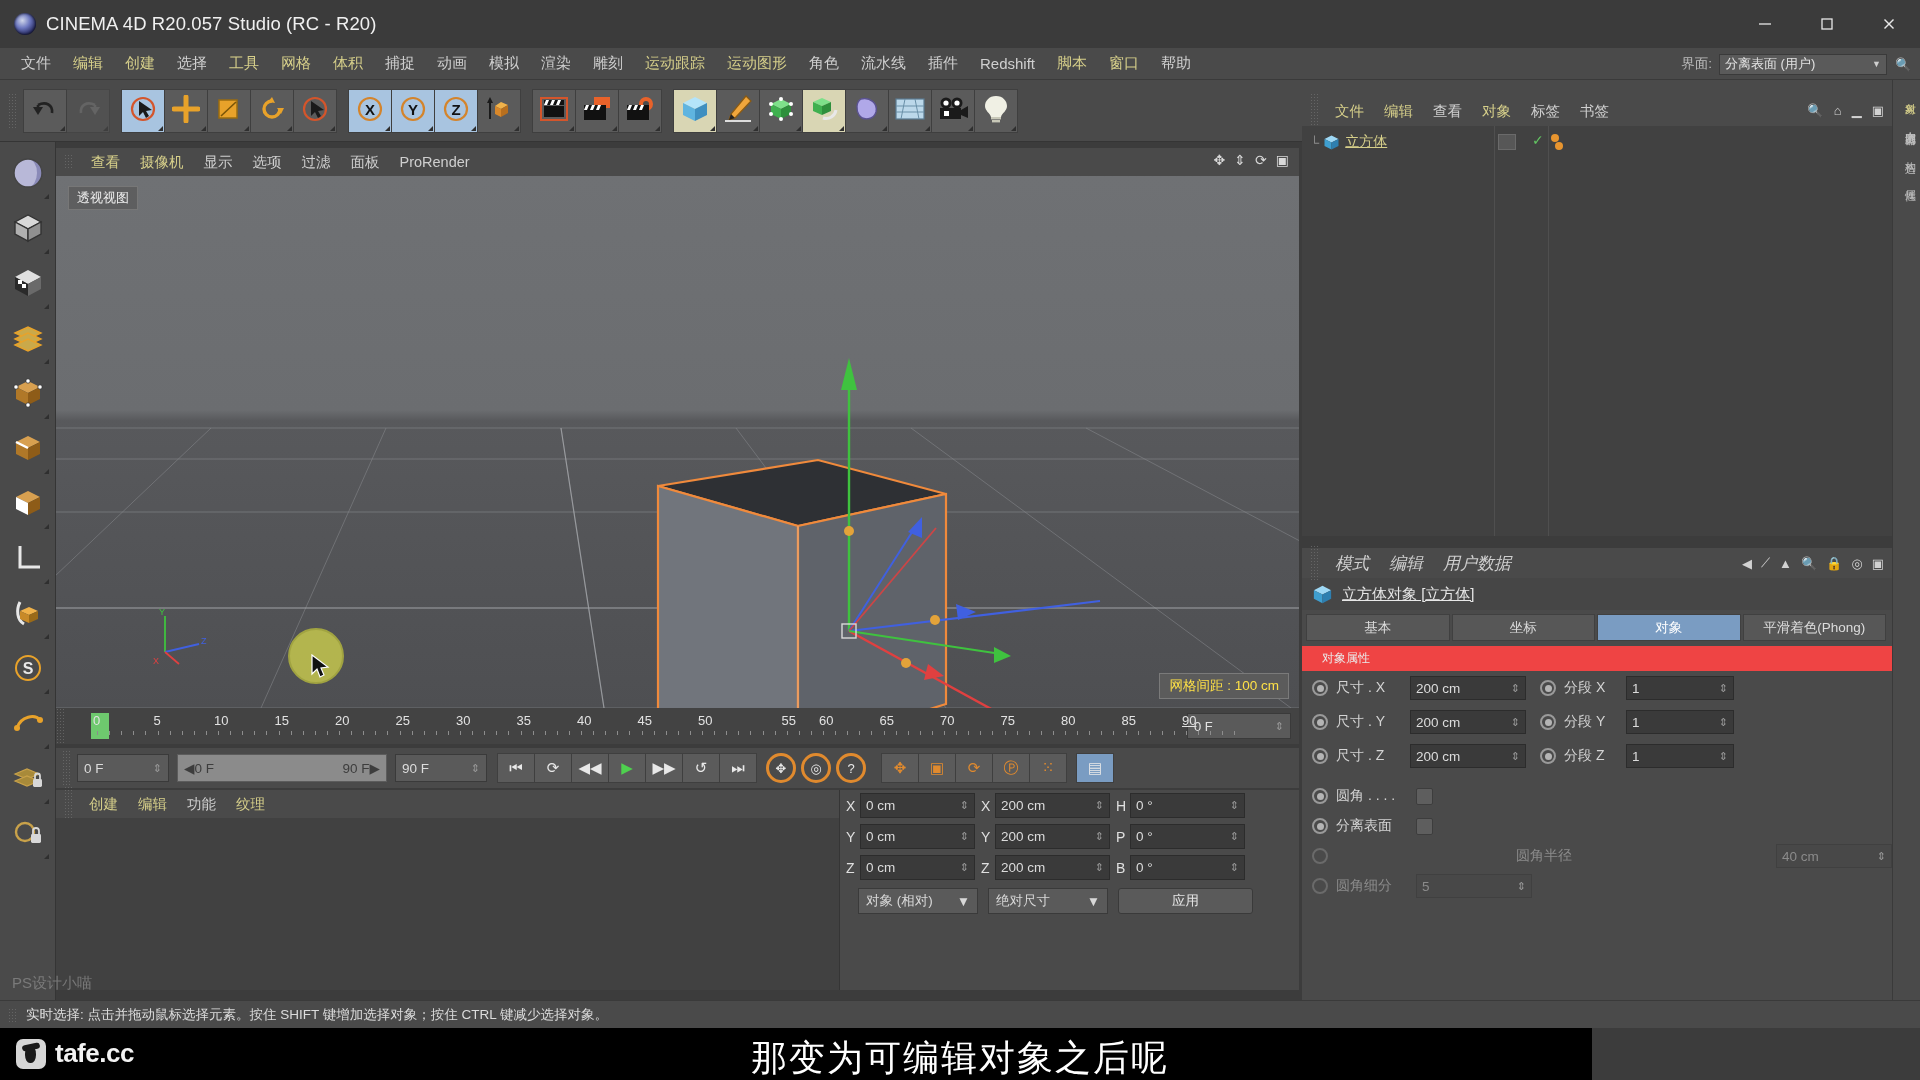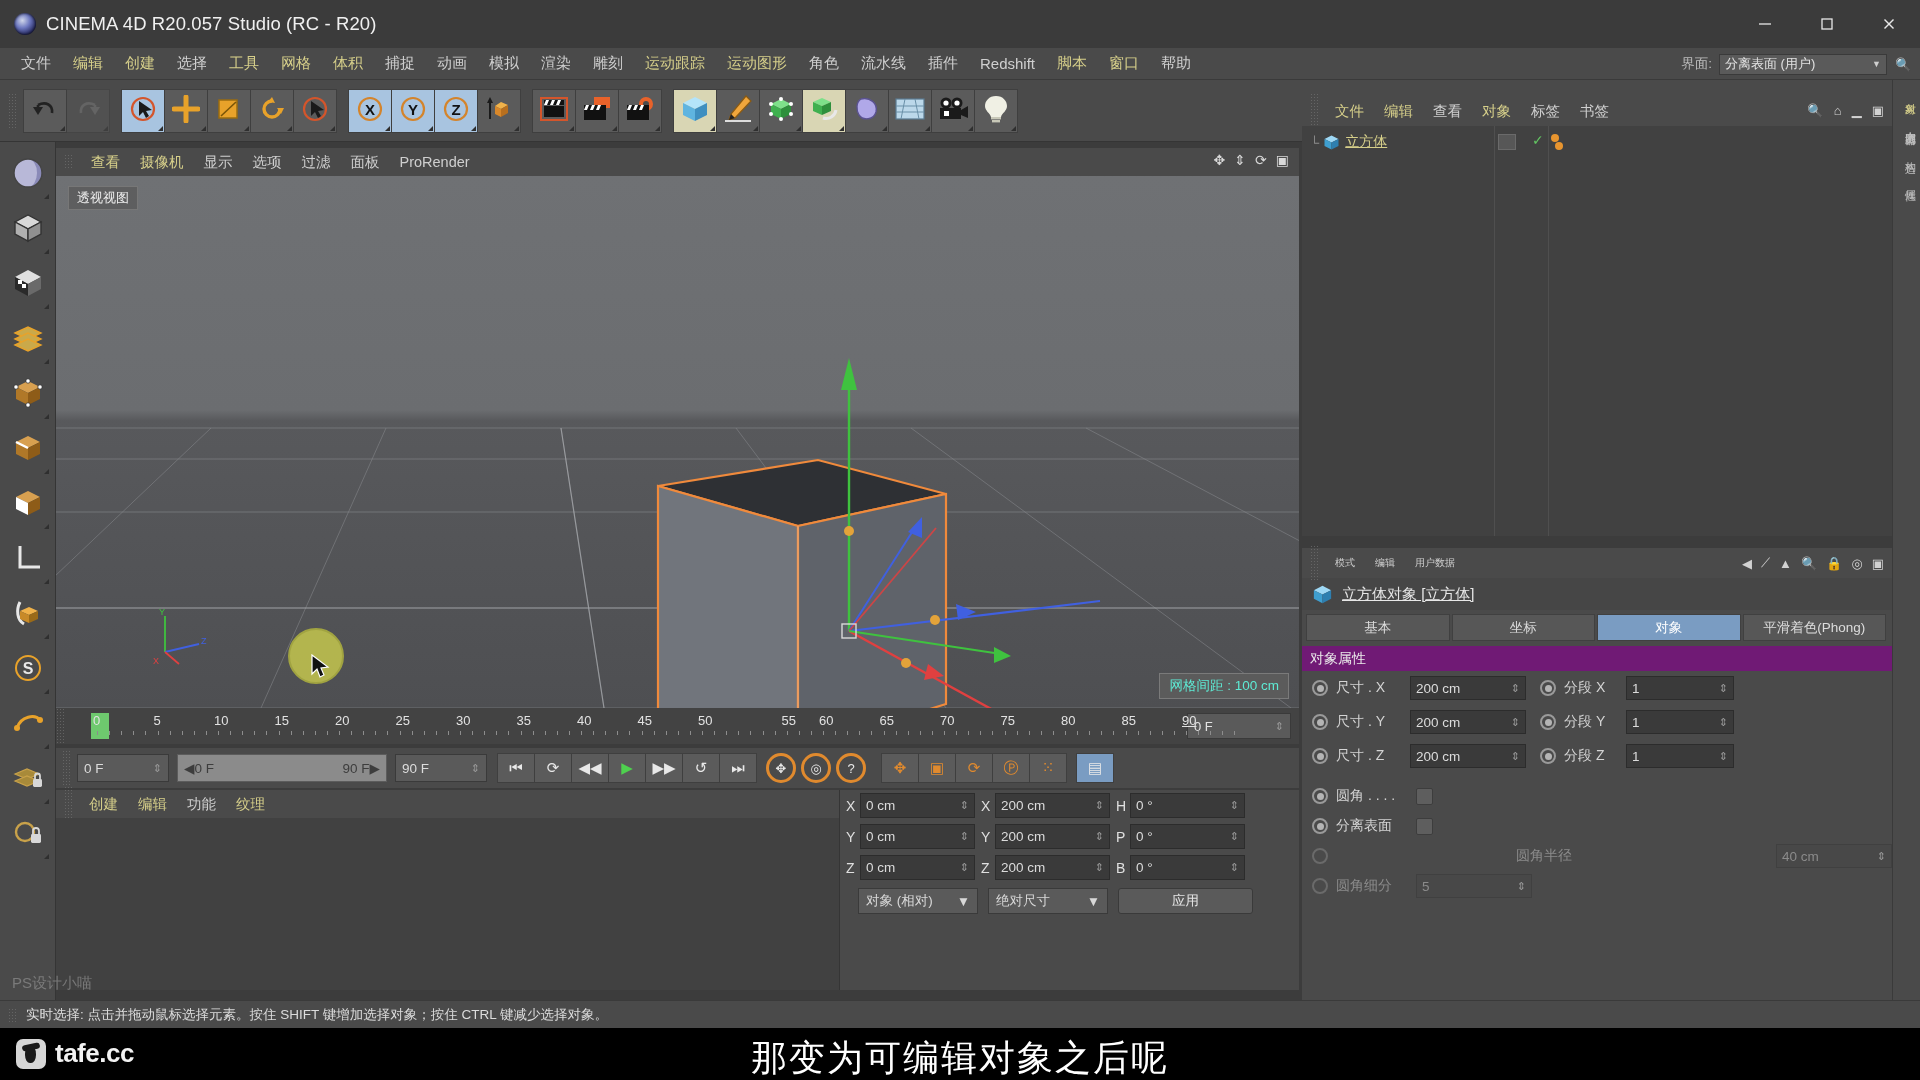--- a/index.html
+++ b/index.html
@@ -93,21 +93,21 @@
     position:absolute; left:0; top:28px; width:1243px; height:532px;
     background: linear-gradient(#6f7174 0%, #6b6d70 44%, #58595c 46%, #4e4f52 100%);
     overflow:hidden;
   }
   .vp-label {
     position:absolute; left:12px; top:10px; background:#555a; border:1px solid #777;
     color:#ededed; font-size:13px; padding:2px 8px;
   }
   .vp-grid-info {
     position:absolute; right:10px; bottom:9px; background:#5b5b5b; border:1px solid #7a7a7a;
-    color:#5eead4; font-size:13.5px; padding:3px 9px;
+    color:#fde047; font-size:13.5px; padding:3px 9px;
   }
   .vp-axis { position:absolute; left:95px; bottom:42px; width:60px; height:60px; }
 
   .cursor-ring {
     position:absolute; left:232px; top:452px; width:56px; height:56px; border-radius:50%;
     background:#cfd14d; opacity:.78; border:2px solid #b8bb3c;
   }
   .cursor-arrow { position:absolute; left:255px; top:478px; }
 
   
@@ -182,31 +182,31 @@
   .om-colsep { position:absolute; top:0; bottom:0; width:1px; background:#4f4f4f; }
   .om-row { display:flex; align-items:center; height:24px; padding-left:8px; position:relative; }
   .om-tree { color:#8d8d8d; font-size:13px; margin-right:4px; }
   .om-name { color:#d6cf8a; font-size:14px; text-decoration:underline; margin-left:5px; }
   .om-tagbox { position:absolute; left:196px; top:4px; width:18px; height:16px; background:#575757; border:1px solid #6a6a6a; }
   .om-check { position:absolute; left:230px; top:2px; color:#62c462; font-size:14px; }
   .om-dots { position:absolute; left:248px; top:3px; }
 
   .attrman { position:absolute; left:1302px; top:548px; width:590px; height:466px; background:#4a4a4a; }
   .at-menu { height:30px; display:flex; align-items:center; padding-left:8px; position:relative; }
-  .at-mi { color:#d6cf8a; font-size:10px; padding:0 10px; }
+  .at-mi { color:#d6cf8a; font-size:17px; padding:0 10px;font-style:italic; }
   .at-mi.grey { color:#cfcfcf; }
   .at-icons { position:absolute; right:8px; top:7px; display:flex; gap:9px; align-items:center; color:#d2d2d2; font-size:13px; }
   .at-obj { height:32px; display:flex; align-items:center; padding-left:10px; background:#464646; }
   .at-obj .nm { color:#e6e6e6; font-size:15px; margin-left:9px; text-decoration:underline; }
   .at-tabs { display:flex; height:27px; margin:4px 4px 0 4px; }
   .at-tab { flex:1; background:#575757; border:1px solid #404040; color:#dcdcdc; font-size:13.5px;
     display:flex; align-items:center; justify-content:center; margin-right:2px; }
   .at-tab.sel { background:#7a9cc2; color:#fff; }
-  .at-section { height:25px; display:flex; align-items:center; padding-left:8px; background:#701a75;
-    color:#eaeaea; font-size:14px; margin-top:5px; }
+  .at-section { height:25px; display:flex; align-items:center; padding-left:20px; background:#ef4444;
+    color:#eaeaea; font-size:12px; margin-top:5px; }
   .at-row { display:flex; align-items:center; height:34px; padding-left:10px; }
   .radio { width:16px; height:16px; border-radius:50%; border:2px solid #9a9a9a; background:#4a4a4a;
     display:flex; align-items:center; justify-content:center; margin-right:8px; flex:0 0 auto; }
   .radio i { width:7px; height:7px; border-radius:50%; background:#b4b4b4; display:block; }
   .radio.off i { background:transparent; }
   .radio.dis { border-color:#6a6a6a; }
   .at-lbl { color:#d4d4d4; font-size:14px; width:74px; }
   .at-lbl.dis { color:#8b8b8b; }
   .at-field { width:108px; height:24px; background:#3a3a3a; border:1px solid #2c2c2c;
     color:#dcdcdc; font-size:13.5px; display:flex; align-items:center; justify-content:space-between; padding:0 5px; }
@@ -223,21 +223,21 @@
 
   
   .statusbar {
     position:absolute; left:0; top:1000px; width:1920px; height:28px; background:#4a4a4a;
     display:flex; align-items:center; padding-left:8px; border-top:1px solid #3a3a3a;
   }
   .statusbar .grip { height:14px; margin-right:9px; }
   .status-text { color:#dcdcdc; font-size:13.5px; }
 
   
-  .substrip { position:absolute; left:0; top:1028px; width:1920px; height:52px; background:#000; }
+  .substrip { position:absolute; left:0; top:1028px; width:1592px; height:52px; background:#000; }
   .brand { position:absolute; left:16px; top:10px; display:flex; align-items:center; gap:9px; }
   .brand-mark { width:30px; height:30px; border-radius:7px; background:#d6d6d6; position:relative; }
   .brand-mark:after { content:""; position:absolute; left:9px; top:6px; width:11px; height:18px;
     background:#1a1a1a; border-radius:50% 50% 45% 45%; }
   .brand-mark:before { content:""; position:absolute; left:6px; top:5px; width:18px; height:6px;
     background:#1a1a1a; border-radius:3px; transform:rotate(-12deg); }
   .brand-text { color:#f2f2f2; font-size:26px; font-weight:bold; letter-spacing:-.5px; }
   .subtitle { position:absolute; left:0; top:6px; width:1920px; text-align:center;
     color:#fff; font-size:36px; letter-spacing:2px; }
   .wm { position:absolute; left:12px; top:974px; color:#8a8a8a; font-size:15px; opacity:.75; }

